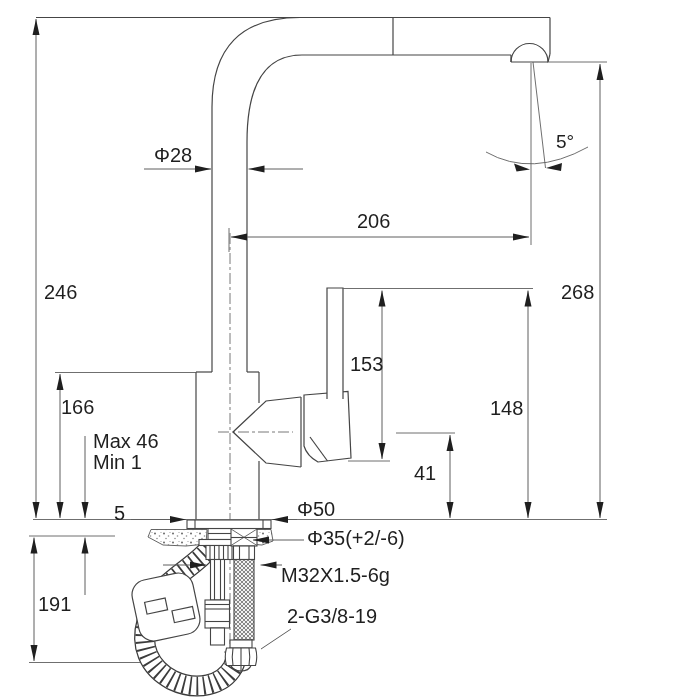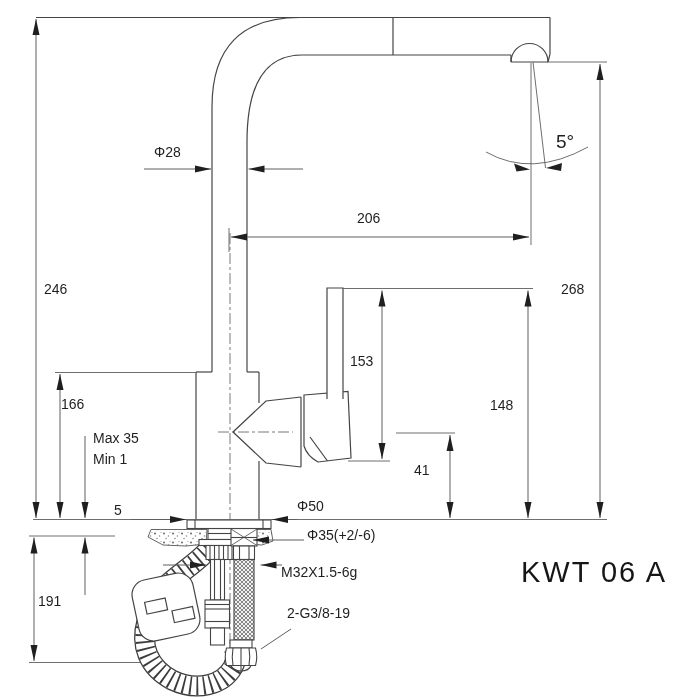--- a/index.html
+++ b/index.html
@@ -1,19 +1,19 @@
 <!DOCTYPE html>
 <html><head>
 <meta charset="utf-8">
 <style>
   html,body{margin:0;padding:0;background:#fff;}
   #stage{position:relative;width:700px;height:700px;background:#ffffff;overflow:hidden;
          font-family:"Liberation Sans", sans-serif;}
   #drawing{position:absolute;left:0;top:0;}
-  .lbl{position:absolute;color:#1f1f1f;font-size:14px;line-height:1.05;white-space:nowrap;
+  .lbl{position:absolute;color:#1f1f1f;font-size:20px;line-height:1.05;white-space:nowrap;
        font-family:"Liberation Sans", sans-serif;}
   .lbl.big{font-size:29px;letter-spacing:2px;color:#161616;}
   .lbl.angle{font-size:19px;}
 </style>
 </head>
 <body>
 
 <div id="stage">
 
 <svg id="drawing" width="700" height="700" viewBox="0 0 700 700">
@@ -185,29 +185,28 @@
 
   <g fill="#1f1f1f">
     <polygon points="530,169.5 514,163.5 516.5,171.5"></polygon>
     <polygon points="546,168 562,163 561,171"></polygon>
   </g>
 </svg>
 
 <div class="lbl" style="left:44px;top:282px">246</div>
 <div class="lbl" style="left:38px;top:594px">191</div>
 <div class="lbl" style="left:61px;top:397px">166</div>
-<div class="lbl" style="left:93px;top:431px">Max 35</div>
+<div class="lbl" style="left:93px;top:431px">Max 46</div>
 <div class="lbl" style="left:93px;top:452px">Min 1</div>
 <div class="lbl" style="left:114px;top:503px">5</div>
 <div class="lbl" style="left:154px;top:145px">Φ28</div>
 <div class="lbl" style="left:357px;top:211px">206</div>
 <div class="lbl angle" style="left:556px;top:132px">5°</div>
 <div class="lbl" style="left:561px;top:282px">268</div>
 <div class="lbl" style="left:490px;top:398px">148</div>
 <div class="lbl" style="left:350px;top:354px">153</div>
 <div class="lbl" style="left:414px;top:463px">41</div>
 <div class="lbl" style="left:297px;top:499px">Φ50</div>
 <div class="lbl" style="left:307px;top:528px">Φ35(+2/-6)</div>
 <div class="lbl" style="left:281px;top:565px">M32X1.5-6g</div>
 <div class="lbl" style="left:287px;top:606px">2-G3/8-19</div>
-<div class="lbl big" style="left:521px;top:557px">KWT 06 A</div>
 
 </div>
 
 </body></html>

